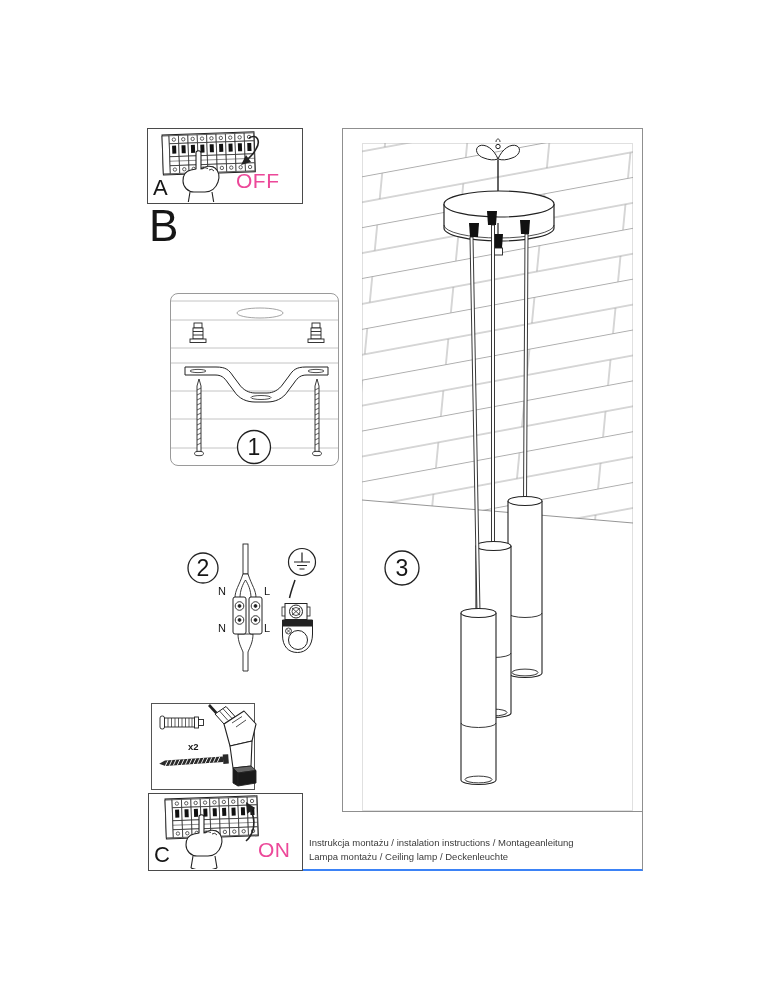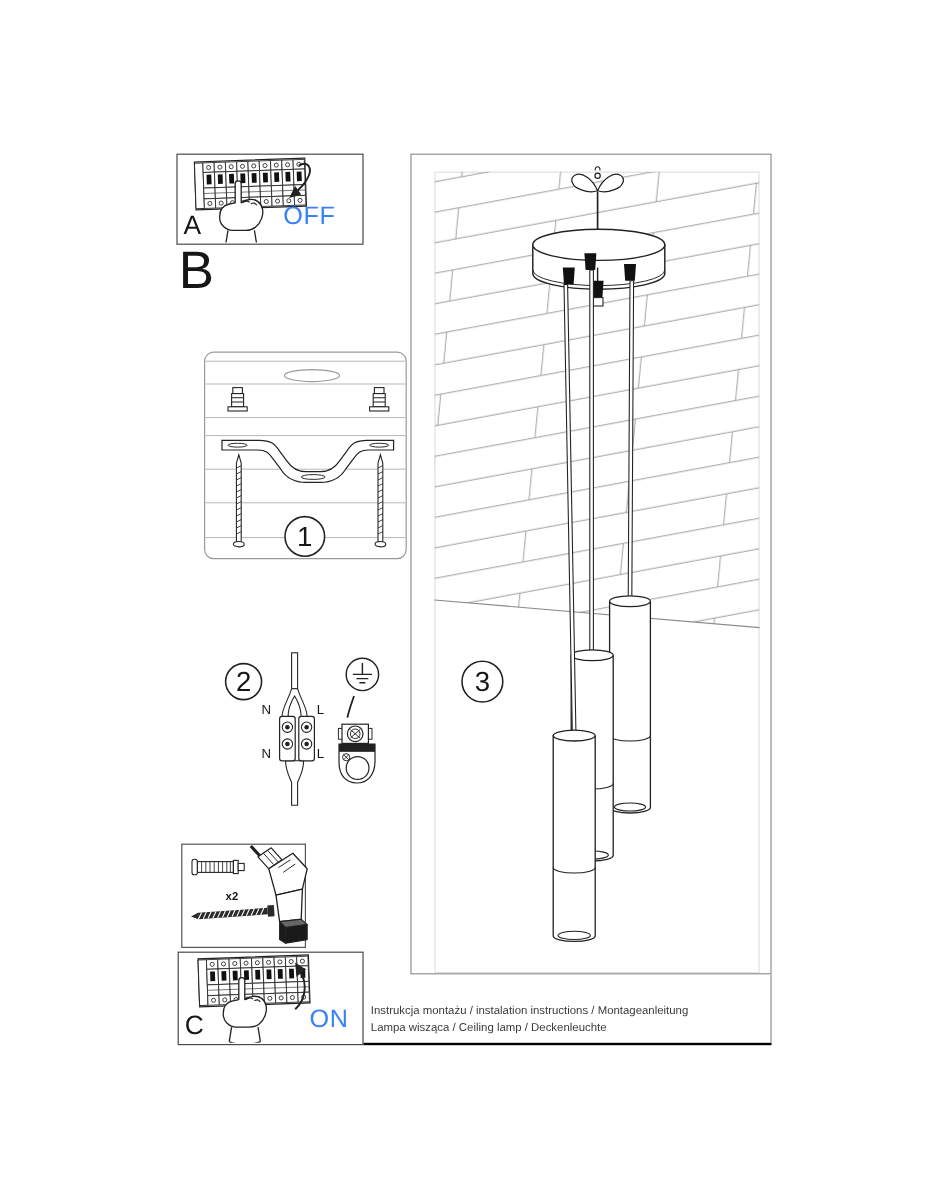--- a/index.html
+++ b/index.html
@@ -12,24 +12,24 @@
   .abs { position: absolute; }
   
   .box-a   { left:147px; top:128px; width:156px; height:76px; border:1.5px solid #4a4a4a; }
   .letter-b{ left:149px; top:204px; font-size:44px; line-height:44px; color:#161616; }
   .panel-1 { left:170px; top:293px; width:169px; height:173px; border:1px solid #9a9a9a; border-radius:8px; }
   .panel-2 { left:175px; top:540px; width:150px; height:135px; }
   .tool-box{ left:151px; top:703px; width:104px; height:87px; border:1.5px solid #555; }
   .box-c   { left:148px; top:793px; width:155px; height:78px; border:1.5px solid #4a4a4a; }
   .panel-3 { left:342px; top:128px; width:301px; height:684px; border:1px solid #8f8f8f; }
   .footer-strip { left:303px; top:812px; width:340px; height:59px;
-    border-right:1px solid #8f8f8f; border-bottom:2px solid #000000; }
+    border-right:1px solid #8f8f8f; border-bottom:2px solid #3b82f6; }
   .footer-text { position:absolute; left:6px; top:24px; font-size:9.5px; line-height:14px; color:#3a3a3a; }
   .corner-label { position:absolute; left:5px; bottom:2px; font-size:22px; color:#161616; }
-  .state-label  { position:absolute; font-size:21px; font-weight:500; letter-spacing:0.5px; color:#3b82f6; }
+  .state-label  { position:absolute; font-size:21px; font-weight:500; letter-spacing:0.5px; color:#ec4899; }
   .state-off { left:88px; top:40px; }
   .state-on  { left:109px; top:44px; }
   svg { display:block; }
   svg text { font-family: "Liberation Sans", "DejaVu Sans", sans-serif; fill:#161616; }
   .stepnum { font-size:23px; }
   .nl { font-size:11px; }
   .x2 { font-size:9.5px; font-weight:bold; }
 </style>
 </head>
 <body>
@@ -300,17 +300,17 @@
       <g>
         <circle cx="59" cy="439" r="17" fill="#fff" stroke="#222" stroke-width="1.3"></circle>
         <text class="stepnum" x="59" y="447" text-anchor="middle">3</text>
       </g>
     </svg>
   </div>
 
   <div class="abs footer-strip">
     <div class="footer-text">
       <div>Instrukcja montażu / instalation instructions / Montageanleitung</div>
-      <div>Lampa wisząca / Ceiling lamp / Deckenleuchte</div>
+      <div>Lampa montażu / Ceiling lamp / Deckenleuchte</div>
     </div>
   </div>
 
 </div>
 
 </body></html>

